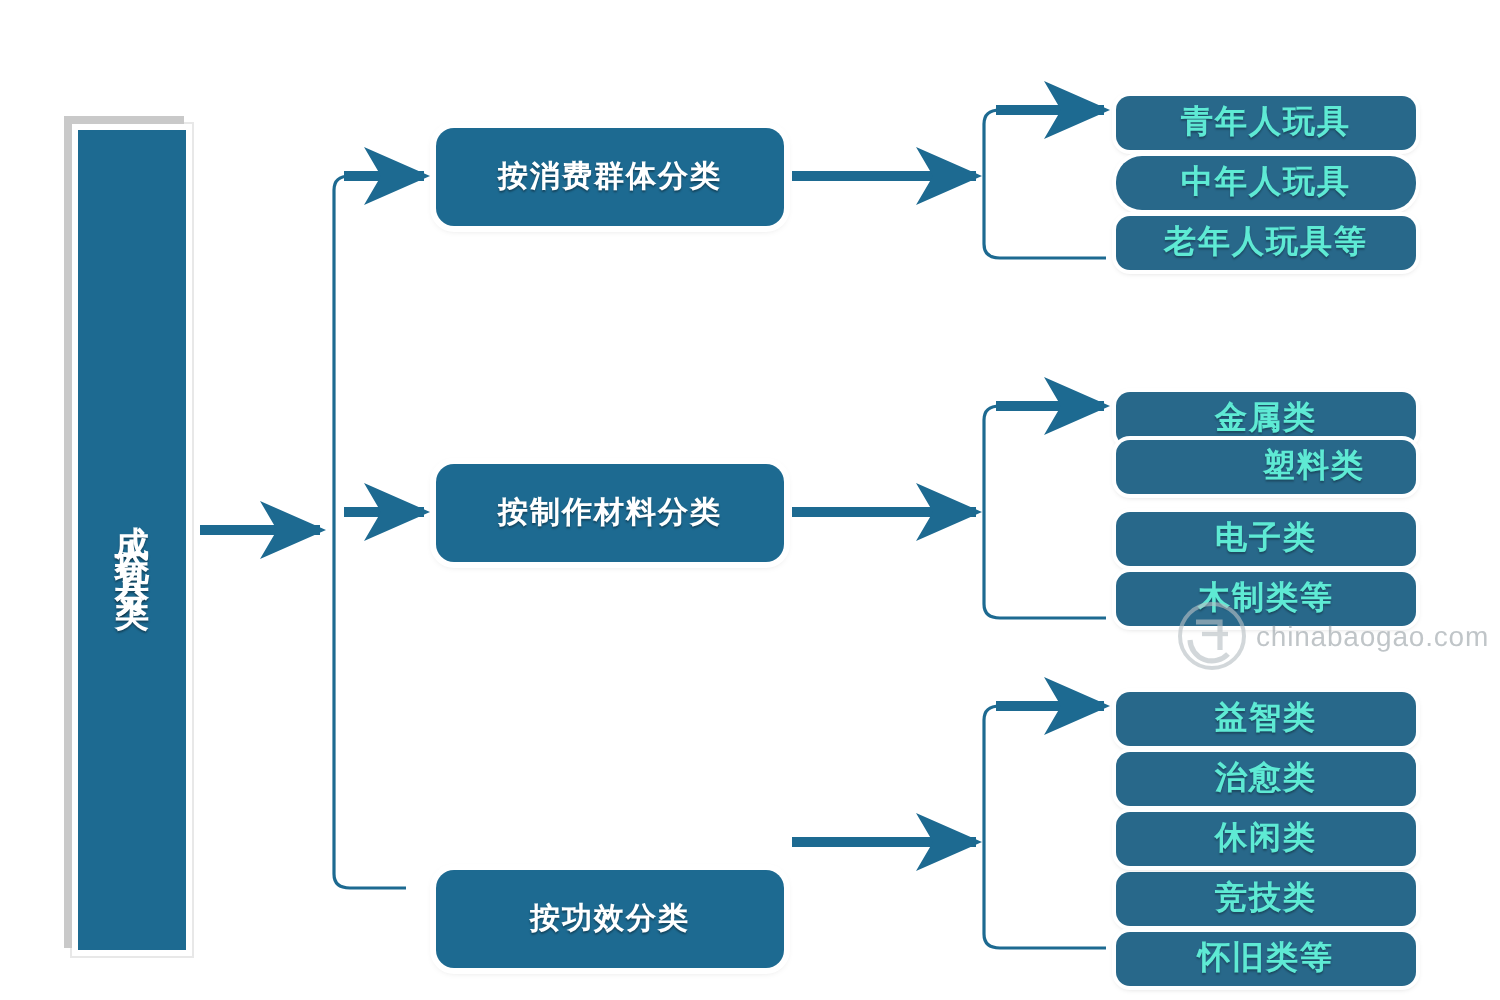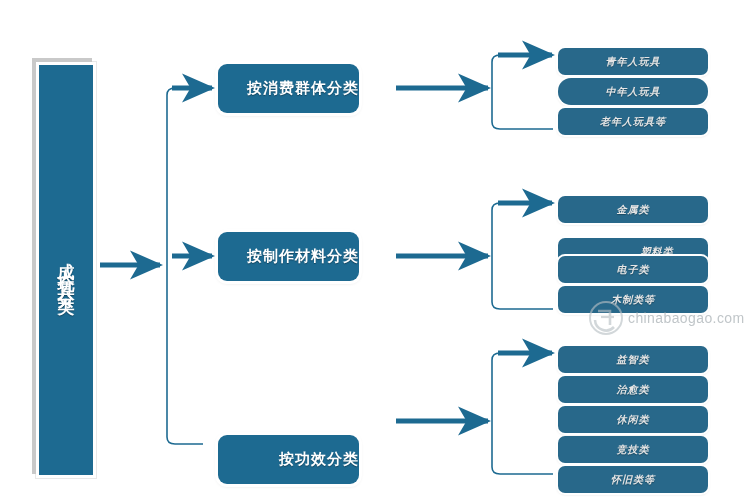--- a/index.html
+++ b/index.html
@@ -41,29 +41,29 @@
     font-weight: bold;
     letter-spacing: 7px;
     line-height: 1;
     text-shadow: 0 1px 1px rgba(0,0,0,0.35);
   }
 
   
   .mid-box {
     position: absolute;
     left: 218px;
-    width: 141px;
+    width: 174px;
     height: 49px;
     background: #1d6a91;
     border-radius: 9px;
     box-sizing: border-box;
     box-shadow: 0 0 0 3px #ffffff, 0 1px 4px rgba(0,0,0,0.28);
     display: flex;
     align-items: center;
-    justify-content: flex-end;
+    justify-content: center;
   }
   .mid-label {
     color: #ffffff;
     font-size: 15px;
     font-weight: bold;
     letter-spacing: 1px;
     text-shadow: 0 1px 1px rgba(0,0,0,0.35);
   }
 
   
@@ -74,26 +74,25 @@
     height: 27px;
     background: #28688a;
     border-radius: 7px;
     box-sizing: border-box;
     box-shadow: 0 0 0 2px #ffffff, 0 1px 3px rgba(0,0,0,0.25);
     display: flex;
     align-items: center;
     justify-content: center;
   }
   .leaf-label {
-    color: #e5e5e5;
-    font-size: 10px;
+    color: #5eead4;
+    font-size: 16px;
     font-weight: bold;
     letter-spacing: 1px;
     text-shadow: 0 1px 1px rgba(0,0,0,0.3);
-    font-style: italic;
   }
 
   
   .conn-svg {
     position: absolute;
     left: 0;
     top: 0;
     width: 750px;
     height: 500px;
     pointer-events: none;
@@ -204,21 +203,21 @@
   <div class="leaf-box" style="top:108px;">
     <span class="leaf-label">老年人玩具等</span>
   </div>
 
   <div class="mid-box" style="top:232px;">
     <span class="mid-label">按制作材料分类</span>
   </div>
   <div class="leaf-box" style="top:196px;">
     <span class="leaf-label">金属类</span>
   </div>
-  <div class="leaf-box" style="top:238px;padding-left:48px;">
+  <div class="leaf-box" style="top:220px;padding-left:48px;">
     <span class="leaf-label">塑料类</span>
   </div>
   <div class="leaf-box" style="top:256px;">
     <span class="leaf-label">电子类</span>
   </div>
   <div class="leaf-box" style="top:286px;">
     <span class="leaf-label">木制类等</span>
   </div>
 
   <div class="mid-box" style="top:397px;margin-top:38px;">

